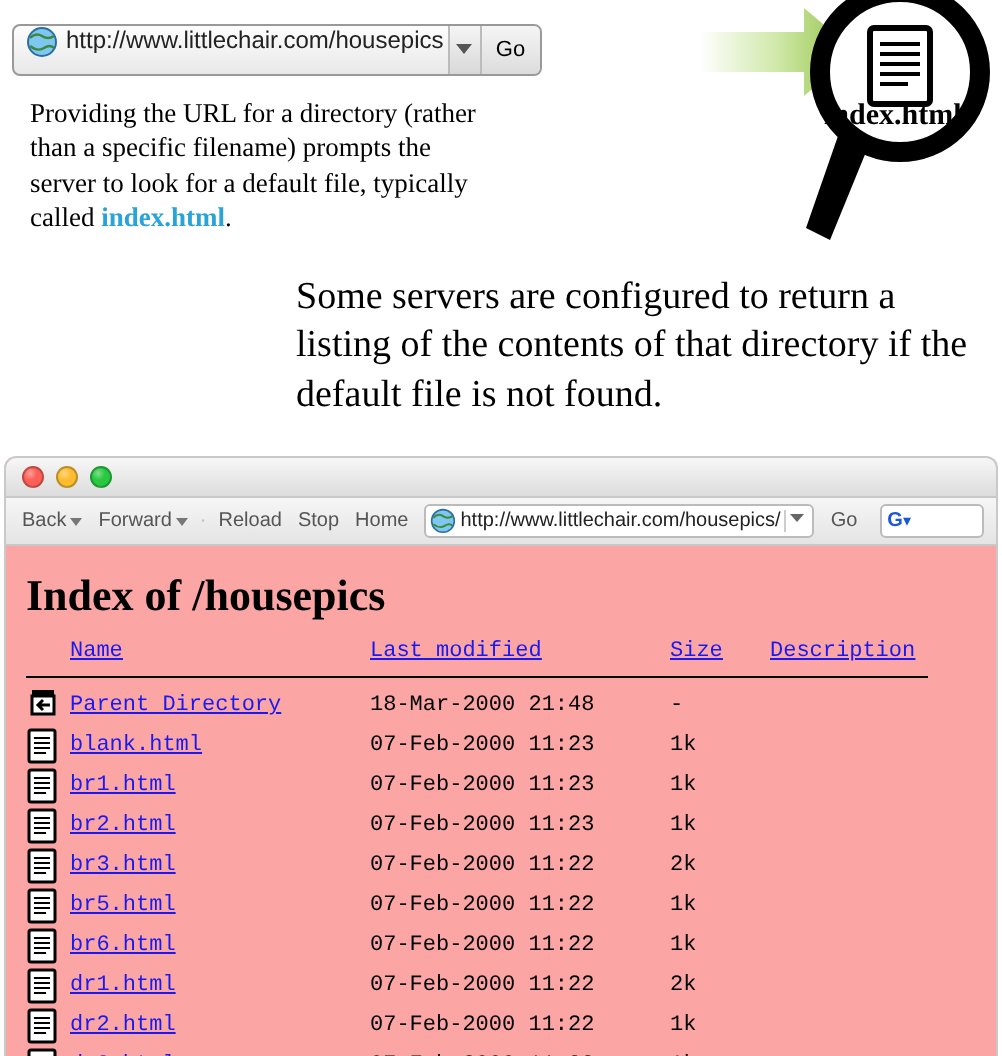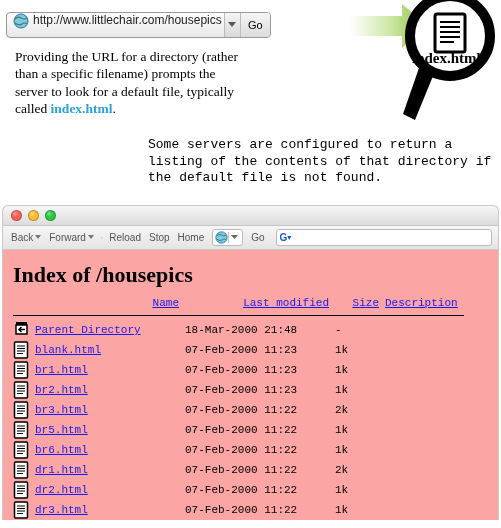--- a/index.html
+++ b/index.html
@@ -14,41 +14,41 @@
   .go-btn { width:30px; height:24px; display:flex; align-items:center; justify-content:center; font-size:11px; background:linear-gradient(#f5f5f5,#dcdcdc); border-left:1px solid #bbb; }
 
   
   .arrow-wrap { position:absolute; left:350px; top:-2px; }
   .mag-wrap { position:absolute; left:395px; top:-6px; }
   .mag-label { position:absolute; left:412px; top:50px; font-family: Georgia, "Times New Roman", serif; font-weight:bold; font-size:15px; }
 
   
   .cap1 { font-family: Georgia, "Times New Roman", serif; font-size:13.5px; line-height:1.28; padding:10px 250px 0 4px;margin-left:11px; }
   .cap1 .hl { color:#2aa3d9; font-weight:bold; }
-  .cap2 { font-family: Liberation Mono, monospace; font-size:13px; line-height:1.28; padding:20px 6px 18px 148px; }
+  .cap2 { font-family: Liberation Serif, serif; font-size:19px; line-height:1.28; padding:20px 6px 18px 148px; }
 
   
   .browser { border:1px solid #c9c9c9; border-bottom:none; border-radius:6px 6px 0 0; margin:0 2px 0 2px; background:#fca5a5; overflow:hidden; }
   .titlebar { height:20px; background:linear-gradient(#f7f7f7,#dcdcdc); display:flex; align-items:center; padding-left:8px; gap:6px; border-bottom:1px solid #c8c8c8; }
   .tl-dot { width:11px; height:11px; border-radius:50%; background:radial-gradient(circle at 35% 30%, #fff6, #0000 40%), var(--c); border:1px solid rgba(0,0,0,.25); }
   .toolbar { height:24px; background:linear-gradient(#f6f6f6,#e4e4e4); border-bottom:1px solid #c8c8c8; display:flex; align-items:center; font-size:10px; color:#555; padding:0 6px; gap:4px; }
   .tb-item { display:flex; align-items:center; gap:2px; padding:0 2px; }
   .tb-sep { color:#bbb; }
   .tb-url { flex:0 0 auto; display:flex; align-items:center; border:1px solid #bbb; border-radius:3px; background:#fff; height:17px; padding:0 2px 0 2px; margin-left:2px; }
   .tb-url .txt { font-size:10px; color:#222; padding:0 2px; }
   .tb-url .dd2 { border-left:1px solid #ccc; padding:0 2px; }
   .tb-go { font-size:10px; padding:0 4px; }
   .tb-search { flex:1; display:flex; align-items:center; border:1px solid #bbb; border-radius:3px; background:#fff; height:17px; margin-left:3px; padding-left:3px; }
 
   
   .content { padding:8px 10px 0 10px; font-family:"Times New Roman", Times, serif; }
   .idx-title { font-size:22px; font-weight:bold; margin:4px 0 8px 0; font-family:"Times New Roman", Times, serif; }
   .idx-table { font-family: "Courier New", monospace; font-size:11px; border-collapse:collapse; }
   .idx-table td { padding:1px 6px 1px 0; vertical-align:middle; white-space:pre; }
-  .idx-head td { text-decoration:underline; color:#1a1aee; padding-bottom:4px;text-align:right; }
+  .idx-head td { text-decoration:underline; color:#1a1aee; padding-bottom:4px; }
   .sep-row td { padding:0; }
   .sep-row hr { border:none; border-top:1px solid #000; margin:2px 0 4px 0; }
   .file-link { color:#1a1aee; text-decoration:underline; }
   .icon-cell { width:20px; padding-right:4px !important; }
   .icon-cell svg { display:block; }
 
   .col-name { width:150px; }
   .col-mod  { width:150px; }
   .col-size { width:50px; text-align:left; }
 </style>
@@ -142,20 +142,21 @@
         </svg>
       </span>
     <span class="tb-sep">·</span>
     <span class="tb-item">Reload</span>
     <span class="tb-item">Stop</span>
     <span class="tb-item">Home</span>
     <span class="tb-url">
       <svg width="13" height="13">
           <use href="#globe-ico" transform="scale(.81)"></use>
         </svg>
+      <span class="txt">http://www.littlechair.com/housepics/</span>
       <span class="dd2"><svg width="7" height="7">
             <path d="M0 1 L3.5 5 L7 1 Z" fill="#666"></path>
           </svg></span>
     </span>
     <span class="tb-go">Go</span>
     <span class="tb-search">
       <span style="font-weight:bold;color:#1a56d6;font-size:10px">G</span>
         <span style="color:#1a56d6;font-size:8px">▾</span>
     </span>
   </div>

